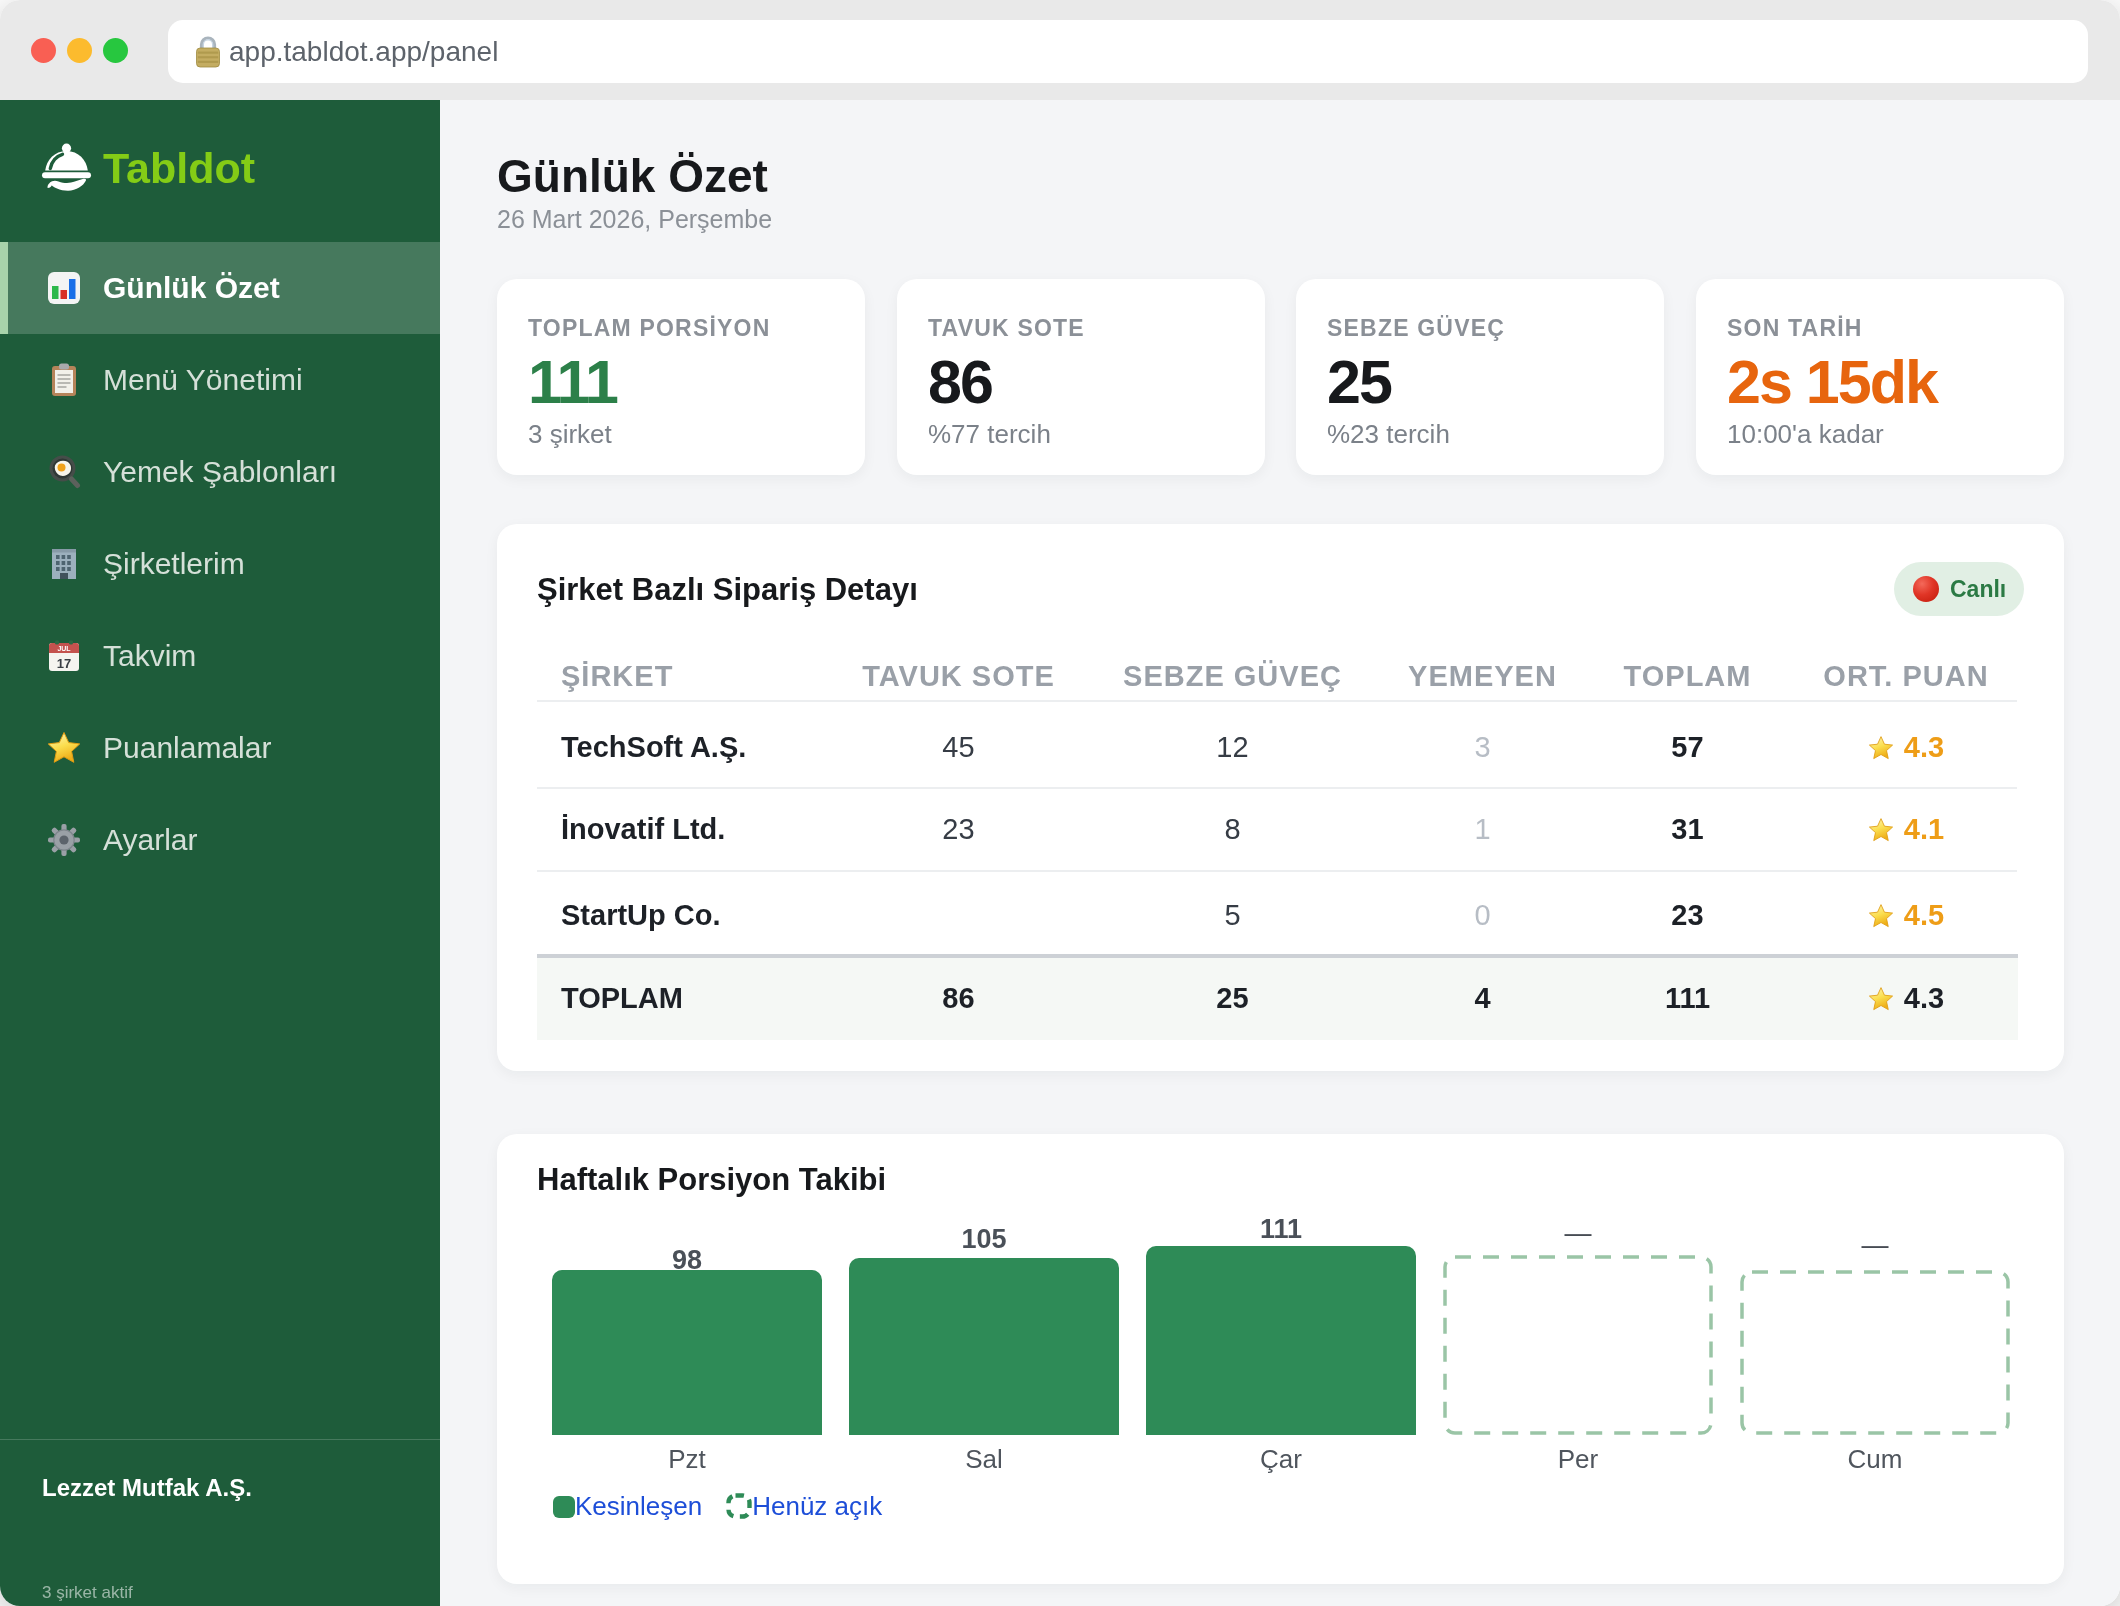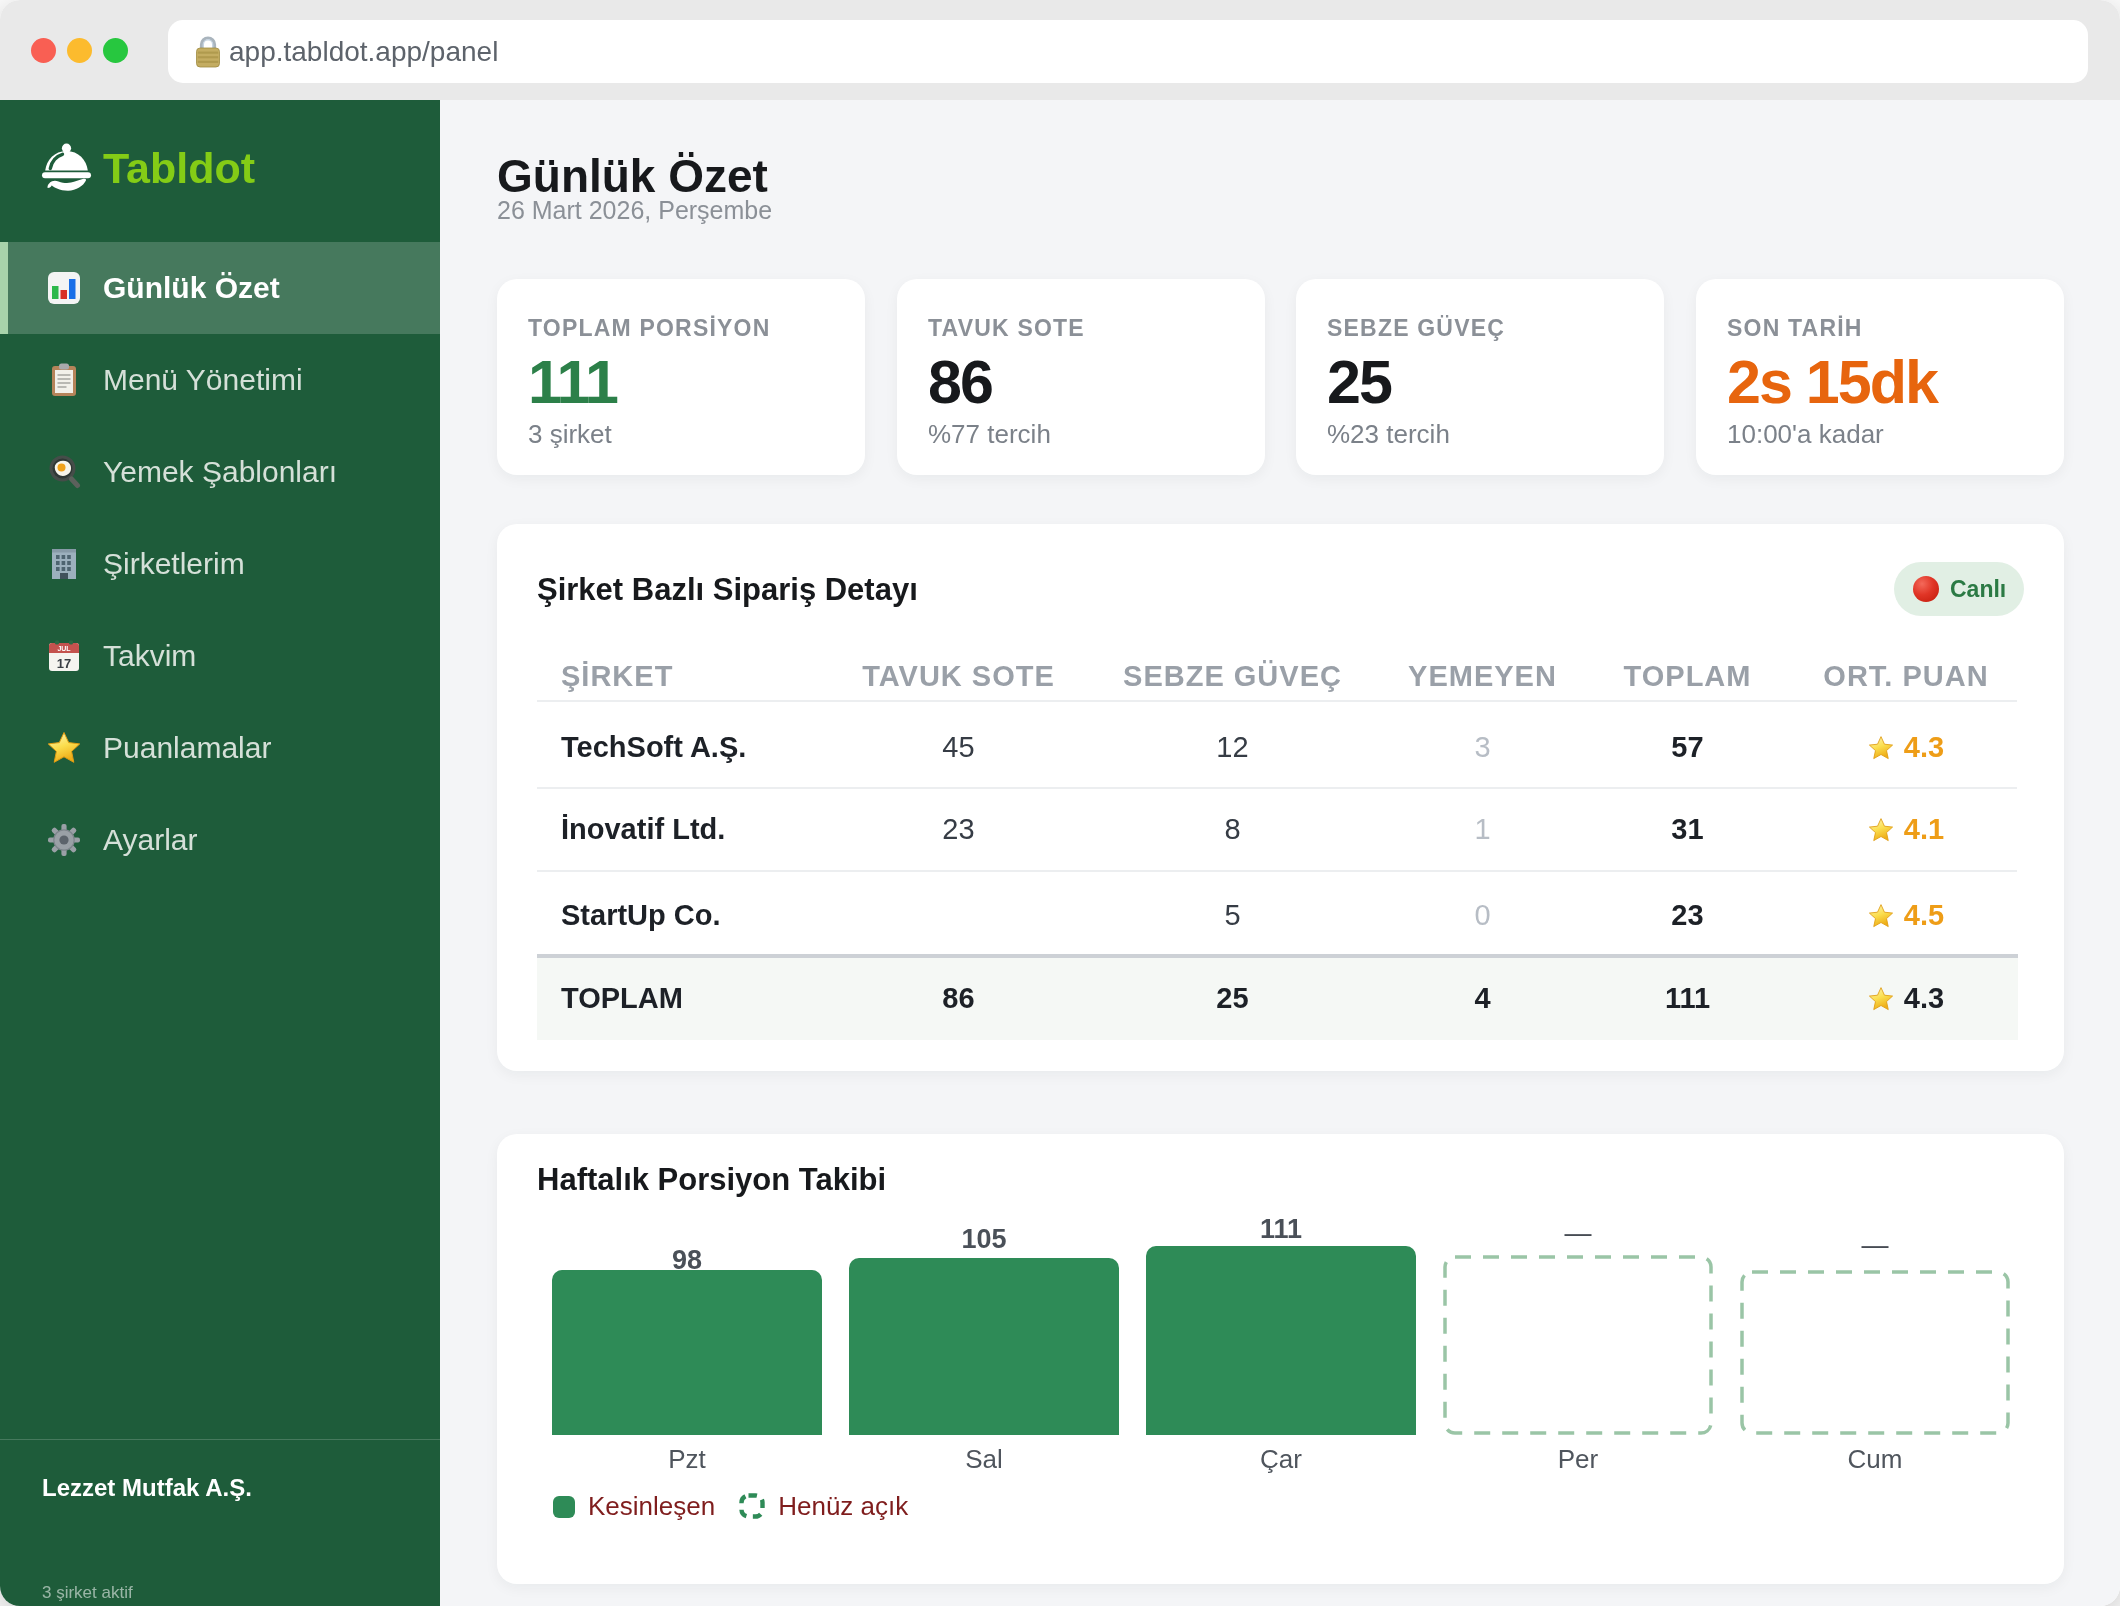--- a/index.html
+++ b/index.html
@@ -24,21 +24,21 @@
 .nav .item .ic { position:absolute; left:47px; top:50%; margin-top:-17px; width:34px; height:34px; }
 .nav .item .tx { position:absolute; left:103px; top:50%; margin-top:-18px; font-size:30px; line-height:36px; color:#d5e0d8; }
 .nav .item.active { background:rgba(255,255,255,0.18); }
 .nav .item.active::before { content:""; position:absolute; left:0; top:0; bottom:0; width:8px; background:#a8d3ab; }
 .nav .item.active .tx { color:#ffffff; font-weight:bold; }
 .sb-div { position:absolute; left:0; top:1339px; width:440px; height:1px; background:rgba(255,255,255,0.18); }
 .sb-comp { position:absolute; left:42px; top:1374px; font-size:24px; font-weight:bold; color:#ffffff; }
 .sb-sub  { position:absolute; left:42px; top:1483px; font-size:17px; color:rgba(255,255,255,0.55); }
 
 .h1 { position:absolute; left:57px; top:49px; font-size:46px; font-weight:bold; color:#17191c; letter-spacing:0px; }
-.date { position:absolute; left:57px; top:96px; font-size:25px; color:#8b9097; }
+.date { position:absolute; left:57px; top:105px; font-size:25px; color:#8b9097; }
 
 .card { position:absolute; background:#ffffff; border-radius:20px; box-shadow:0 4px 14px rgba(20,30,40,0.05); }
 .scard { top:179px; width:368px; height:196px; }
 .scard .lb { position:absolute; left:31px; top:36px; font-size:23px; font-weight:bold; letter-spacing:1.2px; color:#8b9097; }
 .scard .vl { position:absolute; left:31px; top:68px; font-size:61px; font-weight:bold; color:#17191c; letter-spacing:-2px; }
 .scard .sb { position:absolute; left:31px; top:140px; font-size:26px; color:#7b8189; }
 .green { color:#2c8049 !important; }
 .orange { color:#e7650e !important; }
 
 .tcard { left:57px; top:424px; width:1567px; height:547px; }
@@ -64,21 +64,21 @@
 .rate svg { vertical-align:-4px; margin-right:10px; }
 .totrow { position:absolute; left:40px; top:430px; width:1481px; height:86px; background:#f5f8f5; border-top:4px solid #cdd1d6; }
 
 .ccard { left:57px; top:1034px; width:1567px; height:450px; }
 .ccard .title { position:absolute; left:40px; top:28px; font-size:31px; font-weight:bold; color:#17191c; }
 .bar { position:absolute; width:270px; background:#2e8b57; border-radius:10px 10px 0 0; }
 .bval { position:absolute; width:270px; height:30px; line-height:30px; text-align:center; font-size:27px; font-weight:bold; color:#4a5058; }
 .dlab { position:absolute; width:270px; text-align:center; font-size:26px; color:#4f555d; }
 .legend { position:absolute; left:56px; top:357px; height:24px; }
 .lg-sq { display:inline-block; width:22px; height:22px; border-radius:6px; background:#2e8b57; vertical-align:-3px; }
-.lg-tx { display:inline-block; font-size:26px; color:#7f1d1d; margin-left:13px; vertical-align:0px; }
+.lg-tx { display:inline-block; font-size:26px; color:#1d4ed8; vertical-align:0px; }
 .sp { display:inline-block; width:24px; }
 </style>
 </head>
 <body>
 <div class="window">
   <div class="chrome">
     <div class="tl r"></div>
       <div class="tl y"></div>
       <div class="tl g"></div>
     <div class="urlbar">

